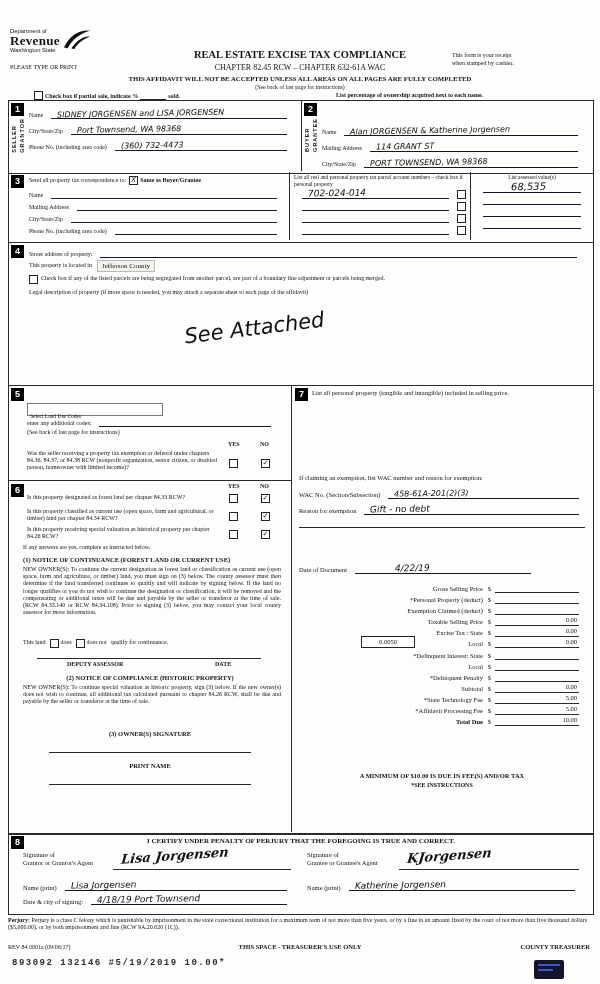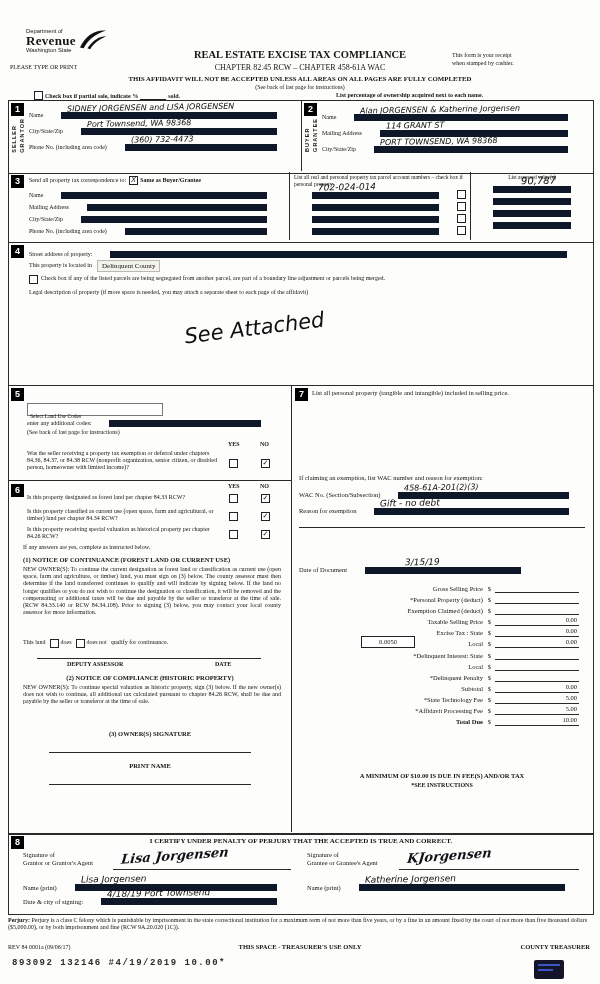--- a/index.html
+++ b/index.html
@@ -9,21 +9,21 @@
   .ctr{text-align:center}
   .b{font-weight:bold}
   .s55{font-size:5.5px;line-height:6.5px}
   .s6{font-size:6px;line-height:7.2px}
   .s65{font-size:6.5px;line-height:7.6px}
   .s7{font-size:7px;line-height:8px}
   .sec{position:absolute;left:8px;width:584px;border:1px solid #2a2a2a;background:transparent}
   .numbox{position:absolute;width:13px;height:13px;background:#000;color:#fff;font:bold 9px/13px "Liberation Sans",sans-serif;text-align:center}
   .cb{display:inline-block;width:7px;height:7px;border:1px solid #222;background:#fff;vertical-align:-1px;text-align:center;font-size:7px;line-height:6px;color:#0d0d0d;flex:none}
   .row{display:flex;align-items:flex-end}
-  .fill{flex:1;border-bottom:7px solid #0f172a;position:relative;margin:0 18px;min-height:8px}
+  .fill{flex:1;border-bottom:1px solid #0f172a;position:relative;margin:0 8px;min-height:8px}
   .hw{font-family:"DejaVu Sans",sans-serif;font-style:italic;color:#0e0e0e;white-space:nowrap}
   .hwv{position:absolute;left:6px;bottom:0;display:inline-block;transform:rotate(-1deg)}.h8{font-size:8px}.h9{font-size:9px}.h10{font-size:10px}
   .sig{font-family:"DejaVu Serif",serif;font-style:italic;font-weight:bold;transform:rotate(-4deg) skewX(-10deg);color:#101018}
   .vcol{position:absolute;left:2px;top:17px;display:flex;gap:1px}
   .vt{writing-mode:vertical-rl;transform:rotate(180deg);font:bold 5.5px/7px "Liberation Sans",sans-serif;letter-spacing:1px;color:#222}
   .mrow{position:absolute;left:8px;right:14px;height:11px}
   .mlab{position:absolute;right:96px;bottom:1px;font-size:6.5px;white-space:nowrap}
   .mdol{position:absolute;right:88px;bottom:1px;font-size:6.5px}
   .mval{position:absolute;right:0;bottom:0;width:82px;border-bottom:1px solid #2a2a2a;font-size:6.5px;text-align:right;padding-right:2px;height:9px}
   .ratebox{position:absolute;left:62px;bottom:0;width:52px;height:10px;border:1px solid #222;font-size:6.5px;text-align:center;line-height:10px;background:#fff}
@@ -32,34 +32,34 @@
   .logo{display:flex;align-items:flex-start;gap:3px}
   .lt1{font:5.8px "Liberation Sans",sans-serif}
   .lt2{font:bold 13px/13px "Liberation Serif",serif;letter-spacing:0.3px}
   .lt3{font:5.8px "Liberation Sans",sans-serif}
 </style>
 </head>
 <body>
 
 <div class="page">
 
-  <div class="abs logo" style="left:26px;top:28px">
+  <div class="abs logo" style="left:10px;top:28px">
     <div>
       <div class="lt1">Department of</div>
       <div class="lt2">Revenue</div>
       <div class="lt3">Washington State</div>
     </div>
     <svg width="28" height="22" viewBox="0 0 30 22">
       <path d="M1 20 C8 6, 18 1, 29 2 C19 5, 10 11, 5 21 Z" fill="#111"></path>
       <path d="M9 21 C15 12, 22 8, 29 8 C21 12, 15 16, 12 22 Z" fill="#111"></path>
     </svg>
   </div>
 
   <div class="abs ctr b" style="left:150px;top:49px;width:300px;font-size:10.5px">REAL ESTATE EXCISE TAX COMPLIANCE</div>
-  <div class="abs ctr" style="left:150px;top:63px;width:300px;font-size:8px">CHAPTER 82.45 RCW – CHAPTER 458-61A WAC</div>
+  <div class="abs ctr" style="left:150px;top:63px;width:300px;font-size:8px">CHAPTER 82.45 RCW – CHAPTER 632-61A WAC</div>
 
   <div class="abs" style="left:452px;top:52px;width:110px;font-size:6px;line-height:7.5px">
     <div>This form is your receipt</div>
     <div>when stamped by cashier.</div>
   </div>
 
   <div class="abs s6" style="left:10px;top:64px">PLEASE TYPE OR PRINT</div>
   <div class="abs ctr b" style="left:0;top:75px;width:600px;font-size:6.8px">THIS AFFIDAVIT WILL NOT BE ACCEPTED UNLESS ALL AREAS ON ALL PAGES ARE FULLY COMPLETED</div>
   <div class="abs ctr" style="left:0;top:84px;width:600px;font-size:5.8px">(See back of last page for instructions)</div>
 
@@ -101,21 +101,21 @@
       </div>
     </div>
 
     <div class="abs" style="left:292px;top:0;width:290px;height:70px;border-left:1px solid #2a2a2a">
       <div class="numbox" style="left:2px;top:2px">2</div>
       <div class="vcol">
         <span class="vt">BUYER</span>
         <span class="vt">GRANTEE</span>
       </div>
       <div class="abs" style="left:20px;top:1px;width:264px">
-        <div class="row" style="height:19px">
+        <div class="row" style="height:34px">
           <span class="s6">Name</span>
           <span class="fill">
               <span class="hw h8 hwv">Alan JORGENSEN &amp; Katherine Jorgensen</span>
             </span>
         </div>
         <div class="row" style="height:16px">
           <span class="s6">Mailing Address</span>
           <span class="fill">
               <span class="hw h8 hwv">114 GRANT ST</span>
             </span>
@@ -175,21 +175,21 @@
         </div>
         <div class="prow">
           <span class="fill"></span>
           <span class="cb"></span>
         </div>
       </div>
       <div style="flex:1;padding:2px 4px;position:relative">
         <div class="s55 ctr">List assessed value(s)</div>
         <div class="prow">
           <span class="fill">
-              <span class="hw h10 hwv" style="left:28px">90,787</span>
+              <span class="hw h10 hwv" style="left:28px">68,535</span>
             </span>
         </div>
         <div class="prow">
             <span class="fill"></span>
           </div>
         <div class="prow">
             <span class="fill"></span>
           </div>
         <div class="prow">
             <span class="fill"></span>
@@ -200,21 +200,21 @@
 
   <div class="sec" style="top:242px;height:143px;border-top:0;border-bottom:0">
     <div class="numbox" style="left:2px;top:3px">4</div>
     <div class="abs" style="left:20px;top:3px;width:556px">
       <div class="row" style="height:13px">
         <span class="s6">Street address of property:</span>
         <span class="fill"></span>
       </div>
       <div class="row" style="height:15px;align-items:center">
         <span class="s6">This property is located in</span>
-        <span class="s7" style="margin-left:5px;border:1px solid #b9b9b2;background:#f3f3ec;padding:0 4px;line-height:10px">Delinquent County</span>
+        <span class="s7" style="margin-left:5px;border:1px solid #b9b9b2;background:#f3f3ec;padding:0 4px;line-height:10px">Jefferson County</span>
       </div>
       <div class="row" style="height:12px;align-items:center">
         <span class="cb"></span>
         <span class="s6" style="margin-left:3px">Check box if any of the listed parcels are being segregated from another parcel, are part of a boundary line adjustment or parcels being merged.</span>
       </div>
       <div class="s6" style="margin-top:4px">Legal description of property (if more space is needed, you may attach a separate sheet to each page of the affidavit)</div>
     </div>
     <div class="abs hw" style="left:175px;top:74px;font-size:21px;transform:rotate(-7deg)">See Attached</div>
   </div>
 
@@ -297,21 +297,21 @@
         <span class="s65">Reason for exemption</span>
         <span class="fill">
             <span class="hw h9 hwv">Gift - no debt</span>
           </span>
       </div>
       <div class="abs" style="left:8px;top:132px;width:286px;border-bottom:1px solid #2a2a2a;height:9px"></div>
 
       <div class="abs row" style="left:8px;top:174px;width:240px;height:14px">
         <span class="s65">Date of Document</span>
         <span class="fill">
-            <span class="hw h9 hwv" style="left:40px">3/15/19</span>
+            <span class="hw h9 hwv" style="left:40px">4/22/19</span>
           </span>
       </div>
 
       <div class="mrow" style="top:196px">
         <span class="mlab">Gross Selling Price</span>
           <span class="mdol">$</span>
           <span class="mval"><span></span></span>
       </div>
       <div class="mrow" style="top:207px">
         <span class="mlab">*Personal Property (deduct)</span>
@@ -375,21 +375,21 @@
           <span class="mval"><span>10.00</span></span>
       </div>
 
       <div class="abs ctr s65 b" style="left:0;top:386px;width:302px">A MINIMUM OF $10.00 IS DUE IN FEE(S) AND/OR TAX</div>
       <div class="abs ctr s6 b" style="left:0;top:396px;width:302px">*SEE INSTRUCTIONS</div>
     </div>
   </div>
 
   <div class="sec" style="top:833px;height:80px">
     <div class="numbox" style="left:2px;top:2px">8</div>
-    <div class="abs ctr s7 b" style="left:0;top:3px;width:584px">I CERTIFY UNDER PENALTY OF PERJURY THAT THE ACCEPTED IS TRUE AND CORRECT.</div>
+    <div class="abs ctr s7 b" style="left:0;top:3px;width:584px">I CERTIFY UNDER PENALTY OF PERJURY THAT THE FOREGOING IS TRUE AND CORRECT.</div>
 
     <div class="abs" style="left:14px;top:17px;width:272px">
       <div class="s65">Signature of</div>
       <div class="s65">Grantor or Grantor's Agent</div>
       <div class="abs sig" style="left:98px;top:-3px;font-size:13px">Lisa Jorgensen</div>
       <div class="abs" style="left:90px;top:18px;width:178px;border-bottom:1px solid #2a2a2a"></div>
       <div class="row" style="margin-top:11px;height:14px">
         <span class="s65">Name (print)</span>
         <span class="fill">
             <span class="hw h9 hwv">Lisa Jorgensen</span>
@@ -418,20 +418,20 @@
   </div>
 
   <div class="abs s6" style="left:8px;top:917px;width:584px">
     <span class="b">Perjury:</span><span> Perjury is a class C felony which is punishable by imprisonment in the state correctional institution for a maximum term of not more than five years, or by a fine in an amount fixed by the court of not more than five thousand dollars ($5,000.00), or by both imprisonment and fine (RCW 9A.20.020 (1C)).</span>
   </div>
 
   <div class="abs s6" style="left:8px;top:944px">REV 84 0001a (09/06/17)</div>
   <div class="abs ctr s65 b" style="left:150px;top:943px;width:300px">THIS SPACE - TREASURER'S USE ONLY</div>
   <div class="abs s65 b" style="right:10px;top:943px">COUNTY TREASURER</div>
 
-  <div class="abs" style="left:12px;top:958px;font-family:'Liberation Mono',monospace;font-size:9px;font-weight:bold;letter-spacing:1.5px;color:#2b2b2b">893092 132146 #4/19/2019 10.00*</div>
+  <div class="abs" style="left:12px;top:958px;font-family:'Liberation Mono',monospace;font-size:9px;font-weight:bold;letter-spacing:1.5px;color:#2b2b2b">893092 132146 #5/19/2019 10.00*</div>
 
   <div class="abs" style="left:534px;top:960px;width:30px;height:19px;background:#14142b;border-radius:2px">
     <div style="position:absolute;left:4px;top:4px;width:22px;height:2px;background:#3a57c4"></div>
     <div style="position:absolute;left:4px;top:9px;width:15px;height:2px;background:#3a57c4"></div>
   </div>
 
 </div>
 
 </body></html>

